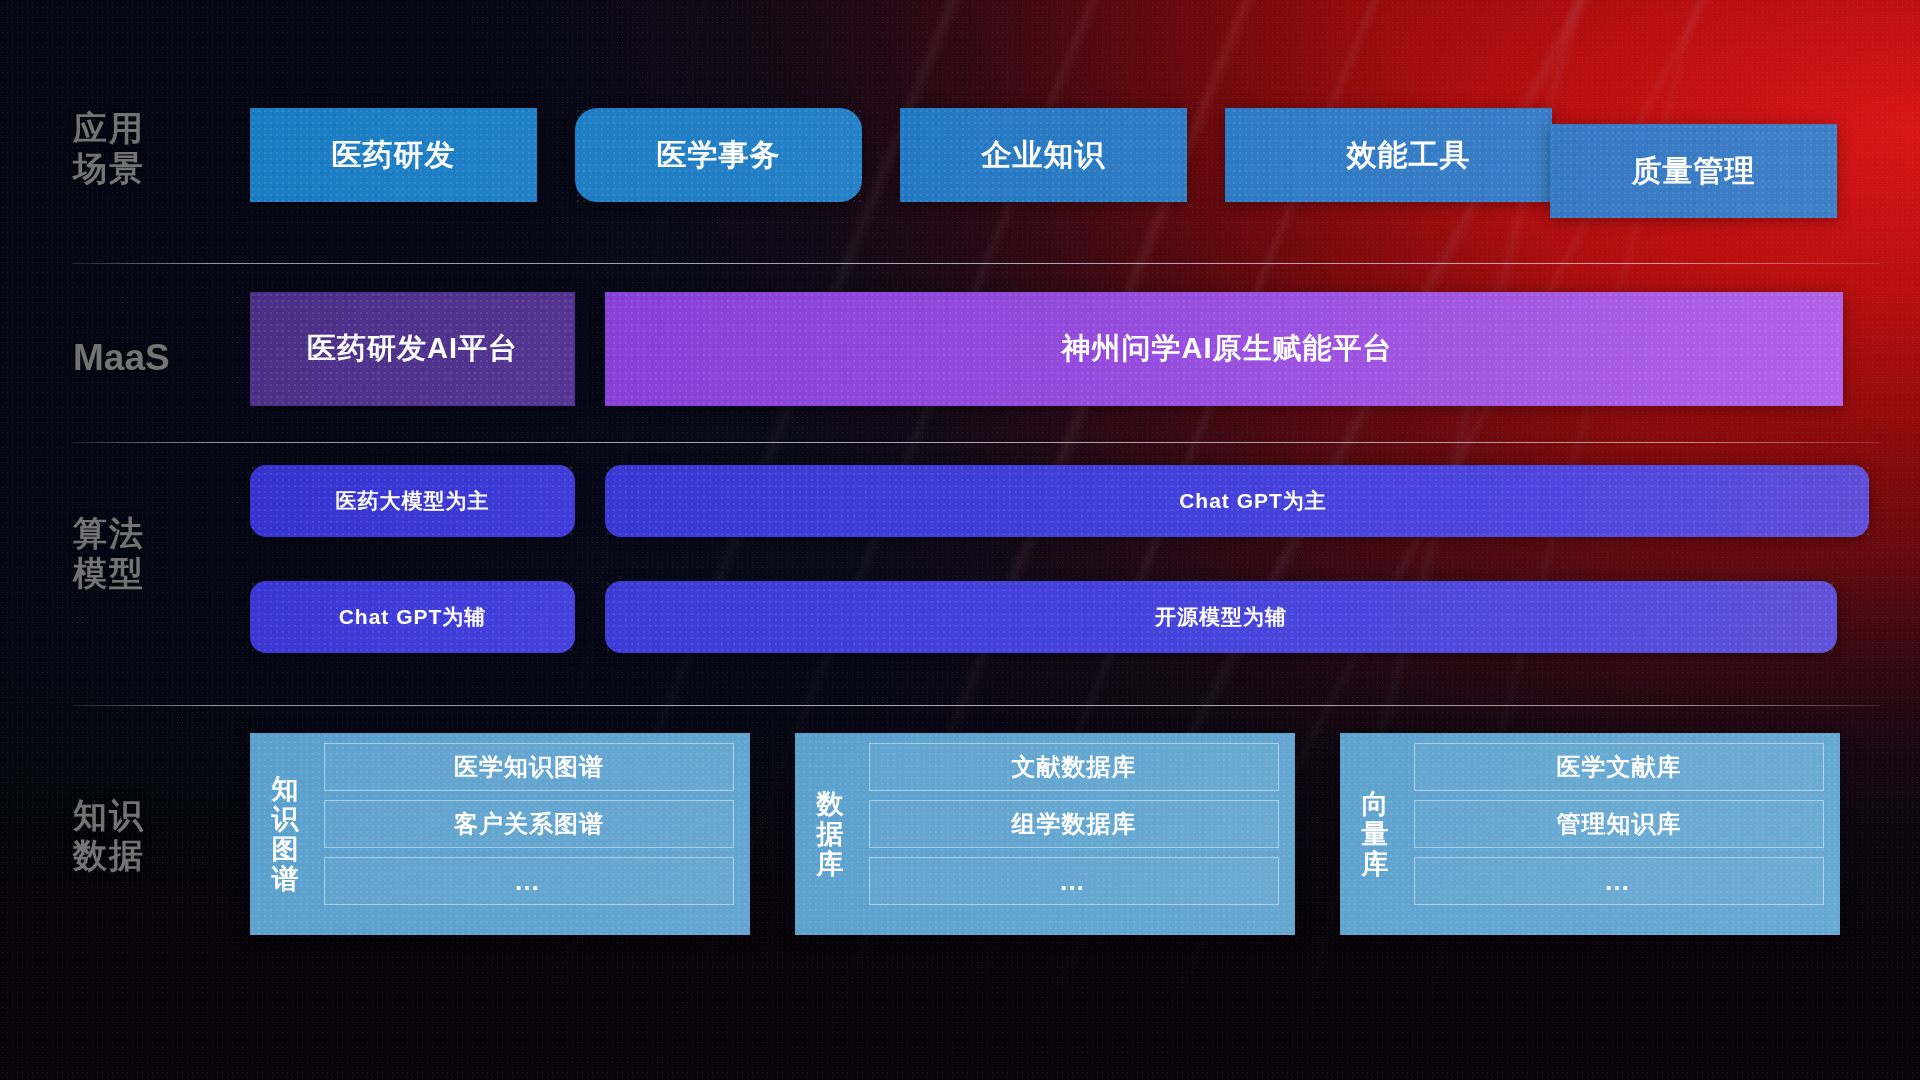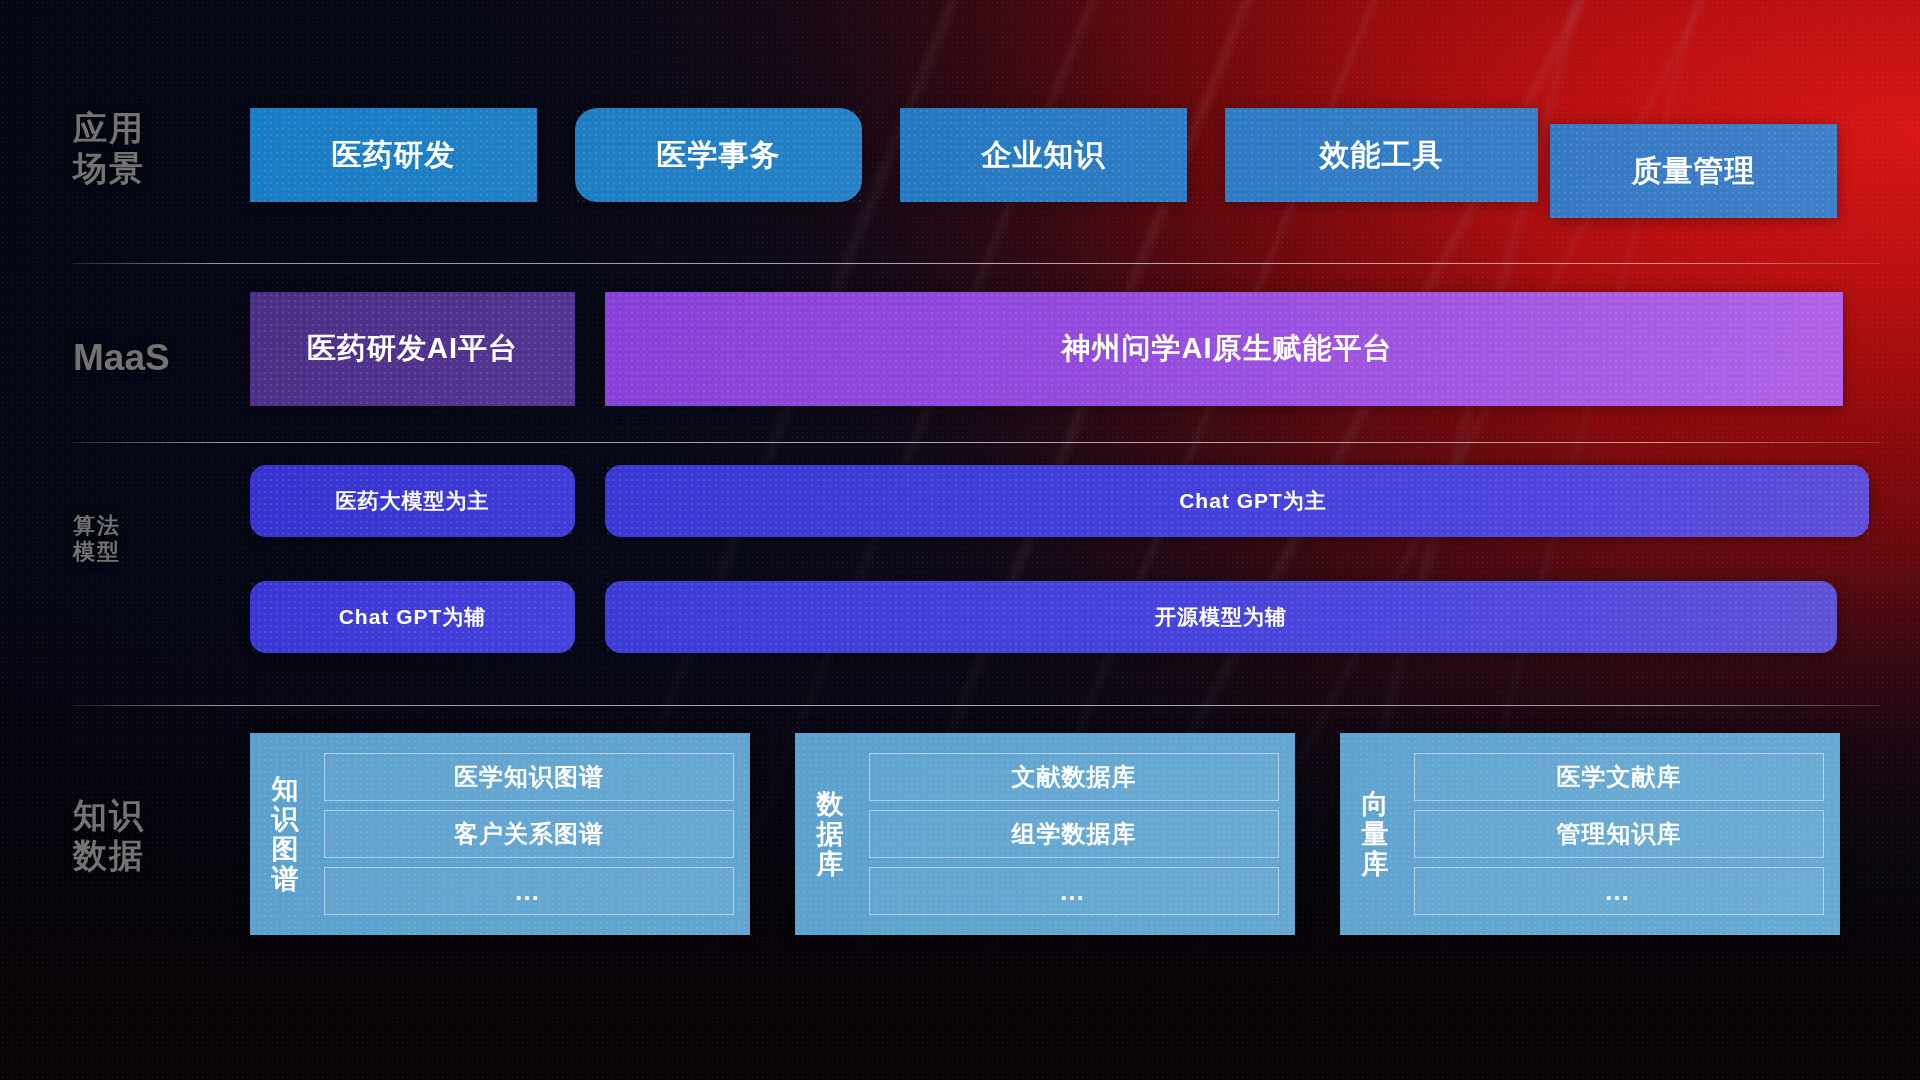--- a/index.html
+++ b/index.html
@@ -88,21 +88,21 @@
   
   .kgroup{position:absolute;height:202px;display:flex;align-items:stretch;
     box-shadow:0 2px 16px rgba(0,0,0,.4);}
   .kvert{
     width:70px;flex:0 0 70px;display:flex;flex-direction:column;
     align-items:center;justify-content:center;
     color:#fff;font-weight:bold;font-size:27px;line-height:1.12;
     letter-spacing:0;z-index:2;
   }
   .kvert .ch{display:block;}
-  .kitems{flex:1;display:flex;flex-direction:column;justify-content:center;
+  .kitems{flex:1;display:flex;flex-direction:column;
     gap:9px;padding:10px 16px 10px 4px;z-index:2;}
   .kitem{
     height:46px;display:flex;align-items:center;justify-content:center;
     border:1px solid rgba(255,255,255,.45);
     color:#ffffff;font-weight:bold;font-size:24px;letter-spacing:1px;
     background:rgba(255,255,255,.035);
   }
   .kitem.dots{font-size:26px;letter-spacing:4px;}
 </style>
 </head>
@@ -133,21 +133,21 @@
     <div class="card app-card" style="left:575px;top:108px;width:287px;background:linear-gradient(100deg,#1e7dc3 0%,#2681c6 100%);border-radius:22px;">
       <div class="tex"></div>
       <span class="lbl">医学事务</span>
     </div>
 
     <div class="card app-card" style="left:900px;top:108px;width:287px;background:linear-gradient(100deg,#2379c2 0%,#2f7cc4 100%);">
       <div class="tex"></div>
       <span class="lbl">企业知识</span>
     </div>
 
-    <div class="card app-card" style="left:1225px;top:108px;width:313px;background:linear-gradient(100deg,#2d7bc4 0%,#3a7ec6 100%);">
+    <div class="card app-card" style="left:1225px;top:108px;width:287px;background:linear-gradient(100deg,#2d7bc4 0%,#3a7ec6 100%);padding-left:40px;">
       <div class="tex"></div>
       <span class="lbl">效能工具</span>
     </div>
 
     <div class="card app-card" style="left:1550px;top:124px;width:287px;background:linear-gradient(100deg,#3679c3 0%,#3f7fc7 100%);">
       <div class="tex"></div>
       <span class="lbl">质量管理</span>
     </div>
 
     <div class="divider" style="top:263px;"></div>
@@ -161,21 +161,21 @@
       <span class="lbl">医药研发AI平台</span>
     </div>
 
     <div class="card maas-right" style="left:605px;top:292px;width:1232px;background:linear-gradient(100deg,#8740d8 0%,#9249dc 35%,#a257e2 70%,#b063e6 100%);">
       <div class="tex"></div>
       <span class="lbl">神州问学AI原生赋能平台</span>
     </div>
 
     <div class="divider" style="top:442px;"></div>
 
-    <div class="rowlabel" style="top:513px;font-size:22px;">
+    <div class="rowlabel" style="top:513px;font-size:34px;">
       <span class="ln">算法</span>
       <span class="ln">模型</span>
     </div>
 
     <div class="card algo-card" style="left:250px;top:465px;width:325px;background:linear-gradient(110deg,#3532cf 0%,#3f3cd8 100%);">
       <div class="tex"></div>
       <span class="lbl">医药大模型为主</span>
     </div>
 
     <div class="card algo-card" style="left:605px;top:465px;width:1232px;background:linear-gradient(100deg,#3a38d4 0%,#4240da 45%,#5047dd 78%,#5f4fd8 100%);padding-left:32px;">

